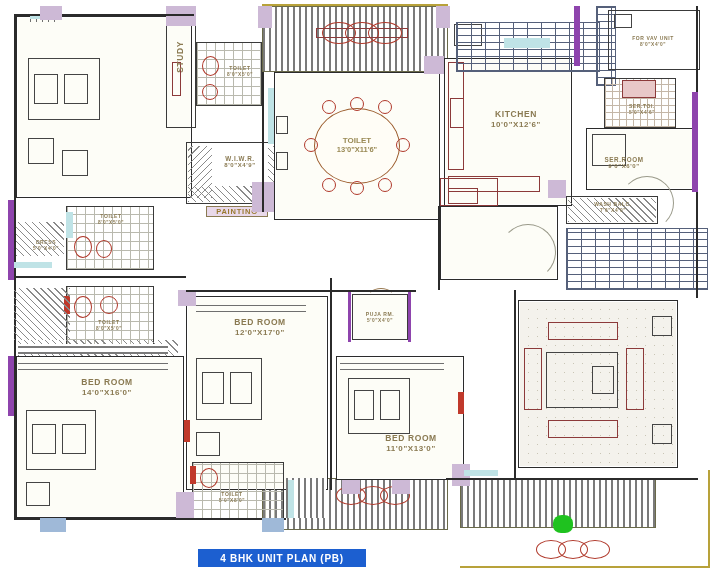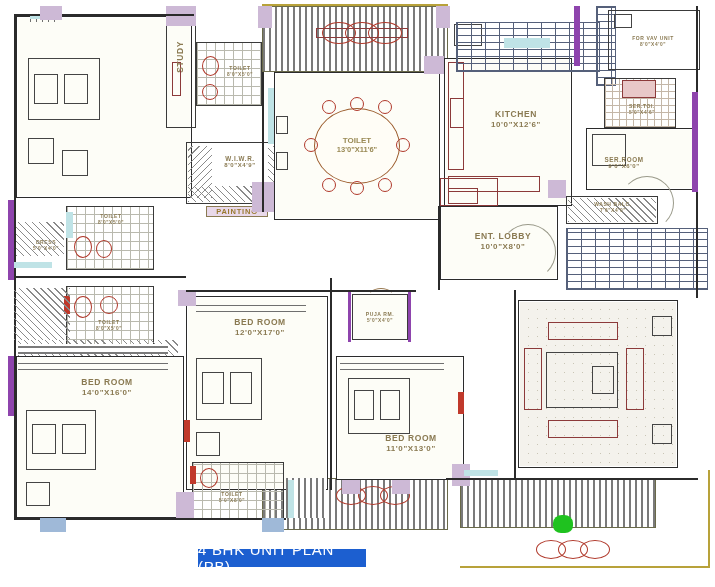--- a/index.html
+++ b/index.html
@@ -54,21 +54,21 @@
   .paintbox{position:absolute;background:#e9d9ea;border:1px solid #8a7a52;box-sizing:border-box;display:flex;align-items:center;justify-content:center;}
   .paintbox span{font-size:7.5px;font-weight:700;color:#9a7a30;letter-spacing:.8px;}
 
   .dining-oval{position:absolute;border:1.4px solid #9a5a2a;border-radius:50%;box-sizing:border-box;background:#fffdf6;}
   .dining-lbl{position:absolute;text-align:center;white-space:nowrap;}
   .dining-lbl .nm{font-size:8px;font-weight:700;color:#9a8a55;display:block;}
   .dining-lbl .dm{font-size:7.5px;font-weight:700;color:#9a8a55;display:block;}
 
   
   #banner{position:absolute;background:#1c5fd0;display:flex;align-items:center;justify-content:center;}
-  #banner span{color:#ffffff;font-size:15px;font-weight:400;letter-spacing:.7px;font-family:"Liberation Sans",sans-serif;}
+  #banner span{color:#ffffff;font-size:10px;font-weight:700;letter-spacing:.7px;font-family:"Liberation Sans",sans-serif;}
 
   .green-plant{position:absolute;background:#1fc21f;border-radius:45% 45% 40% 40%;}
 </style>
 </head>
 <body>
 
 <div id="plan">
 
   <div class="grill abs" style="left:262px;top:6px;width:186px;height:66px;border:1.2px solid #6a6a4a;"></div>
   <div class="wline" style="left:262px;top:4px;width:186px;height:2px;background:#b8a23a;"></div>
@@ -196,24 +196,20 @@
   <div class="hatch-d" style="left:568px;top:198px;width:88px;height:24px;"></div>
   <div class="lbl lbl-xs" style="left:580px;top:202px;width:66px;">
     <span class="nm">WASH BALC.</span>
     <span class="dm">7'6"X4'0"</span>
   </div>
 
   <div class="brick" style="left:566px;top:228px;width:140px;height:60px;border:1px solid #55607a;"></div>
 
   <div class="wall" style="left:440px;top:206px;width:118px;height:74px;"></div>
   <div class="tint-cream" style="left:442px;top:208px;width:114px;height:70px;"></div>
-  <div class="lbl" style="left:452px;top:232px;width:102px;">
-    <span class="nm">ENT. LOBBY</span>
-    <span class="dm">10'0"X8'0"</span>
-  </div>
   <div class="arc" style="left:500px;top:224px;width:56px;height:56px;border-color:transparent;border-top-color:#9a9a8a;border-right-color:#9a9a8a;"></div>
   <div class="fbox" style="left:440px;top:178px;width:58px;height:28px;"></div>
 
   <div class="lbl lbl-xs" style="left:20px;top:240px;width:52px;">
     <span class="nm">DRESS</span>
     <span class="dm">5'0"X4'0"</span>
   </div>
   <div class="hatch-d" style="left:16px;top:222px;width:48px;height:34px;"></div>
 
   <div class="wallthin" style="left:66px;top:206px;width:88px;height:64px;"></div>

